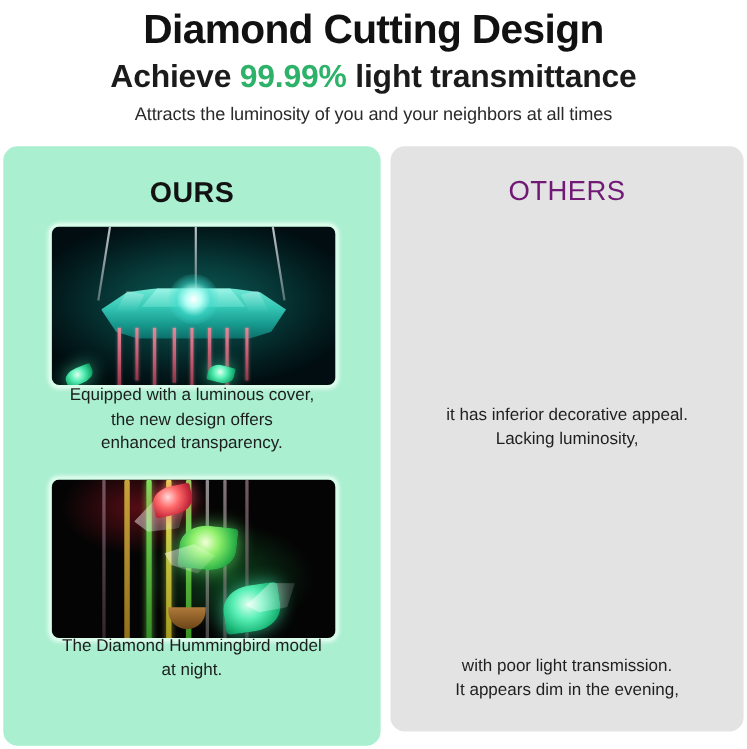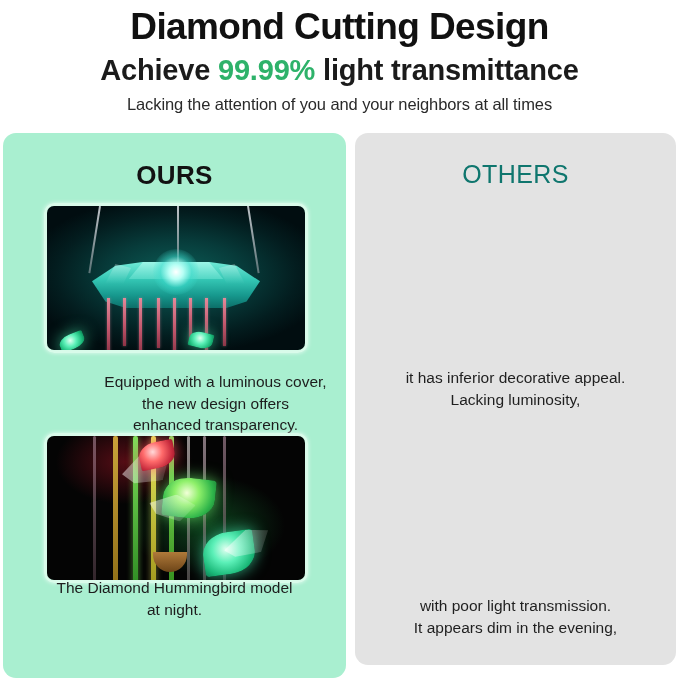--- a/index.html
+++ b/index.html
@@ -83,21 +83,21 @@
   .panel-title-ours {
     font-size: 26px;
     font-weight: 700;
     color: #121212;
     letter-spacing: 0.4px;
     padding-top: 27px;
   }
   .panel-title-others {
     font-size: 25px;
     font-weight: 400;
-    color: #0f766e;
+    color: #701a75;
     letter-spacing: 0.4px;
     padding-top: 27px;
   }
 
   
   .photo {
     position: absolute;
     border-radius: 10px;
     overflow: hidden;
   }
@@ -210,32 +210,32 @@
     color: #1d1d1d;
     line-height: 21.5px;
     font-weight: 400;
   }
   .caption-others .caption-line {
     font-size: 15.5px;
     color: #1f1f1f;
     line-height: 21.5px;
     font-weight: 400;
   }
-  .cap-ours-1 { top: 238px; margin-left: 41px; }
+  .cap-ours-1 { top: 216px; }
   .cap-ours-2 { top: 444px; }
   .cap-others-1 { top: 234px; }
   .cap-others-2 { top: 462px; }
 </style>
 </head>
 <body>
 
 <div class="header">
   <div class="title">Diamond Cutting Design</div>
   <div class="subtitle"><span>Achieve </span><span class="pct">99.99%</span><span> light transmittance</span></div>
-  <div class="tagline">Lacking the attention of you and your neighbors at all times</div>
+  <div class="tagline">Attracts the luminosity of you and your neighbors at all times</div>
 </div>
 
 <div class="compare">
 
   <div class="panel panel-ours">
     <div class="panel-title panel-title-ours">OURS</div>
 
     <div class="photo photo-ours photo-ours-1">
       <div class="scene bg-teal-night">
         <div class="wire" style="left:52px; top:0; height:68px; transform:rotate(9deg); transform-origin:top;"></div>

